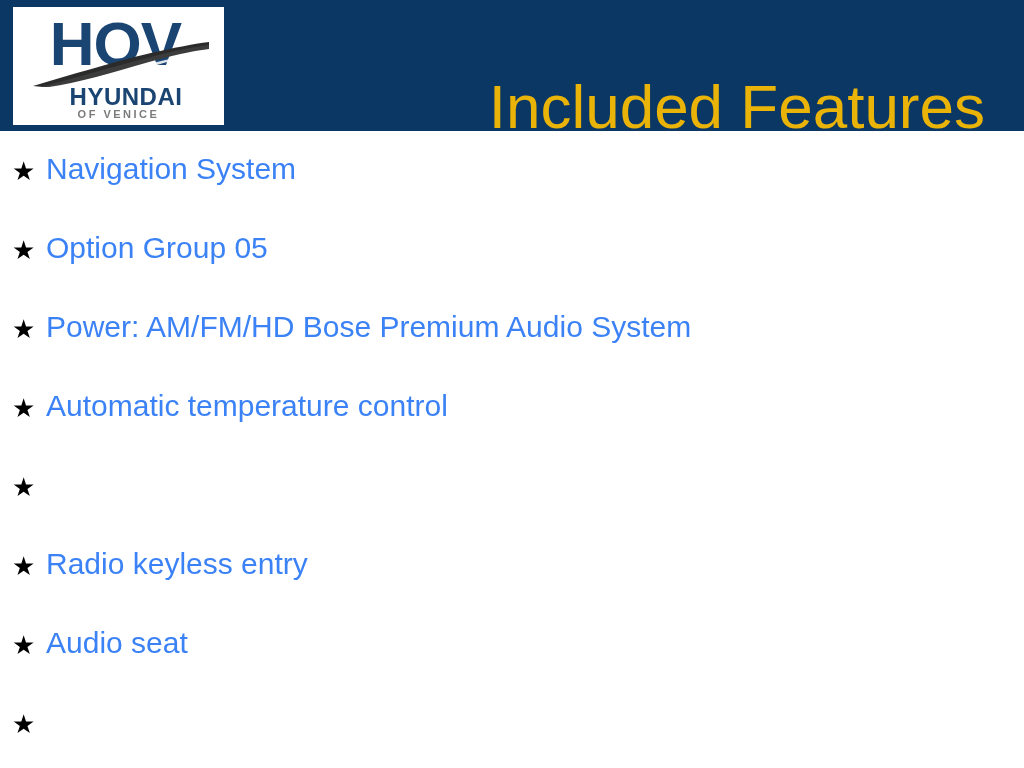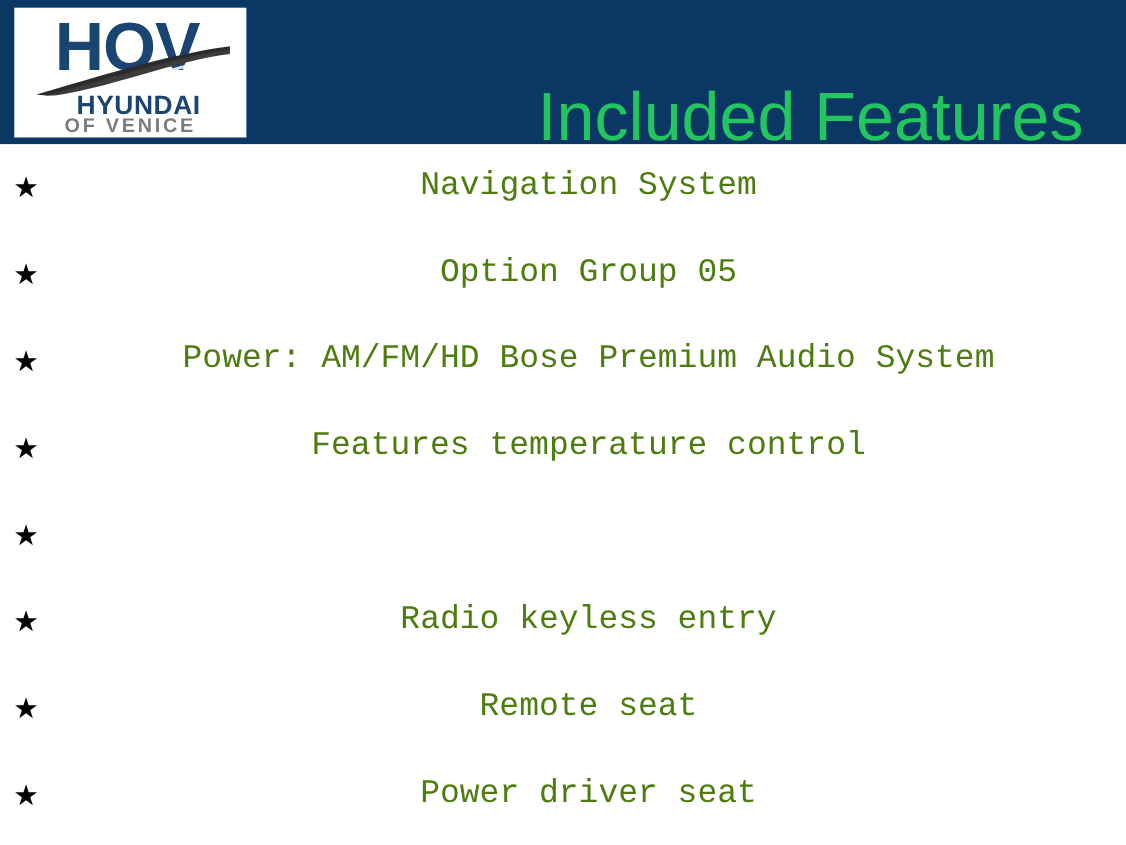--- a/index.html
+++ b/index.html
@@ -97,37 +97,37 @@
   }
 
   .logo-venice {
     position: absolute;
     left: 0;
     top: 101px;
     width: 211px;
     text-align: center;
     font-family: "Liberation Sans", sans-serif;
     font-weight: bold;
-    font-size: 18px;
+    font-size: 11px;
     line-height: 13px;
     letter-spacing: 2.5px;
     color: #7b7b7b;
     user-select: none;
   }
 
   
   #slide-title {
     position: absolute;
     right: 39px;
     top: 29px;
     font-family: "Liberation Sans", sans-serif;
     font-weight: normal;
     font-size: 62px;
     line-height: 72px;
-    color: #22c55e;
+    color: #eab308;
     white-space: nowrap;
     letter-spacing: 0px;
   }
 
   
   #feature-list {
     position: absolute;
     left: 0;
     top: 143px;
     width: 1024px;
@@ -148,27 +148,26 @@
     left: 12px;
     top: 13px;
     font-size: 26px;
     line-height: 30px;
     color: #000000;
     font-family: "DejaVu Sans", sans-serif;
   }
 
   .feature-label {
     display: block;
-    font-family: Liberation Mono, monospace;
+    font-family: Liberation Sans, sans-serif;
     font-size: 30px;
     line-height: 40px;
-    color: #4d7c0f;
+    color: #3b82f6;
     padding-top: 6px;
     white-space: nowrap;
-    text-align: center;
   }
 </style>
 </head>
 <body>
 
 <div id="slide">
 
   <div id="header">
 
     <div id="logo-box">
@@ -205,37 +204,36 @@
       <span class="feature-label">Option Group 05</span>
     </li>
 
     <li class="feature-item">
       <span class="feature-bullet">★</span>
       <span class="feature-label">Power: AM/FM/HD Bose Premium Audio System</span>
     </li>
 
     <li class="feature-item">
       <span class="feature-bullet">★</span>
-      <span class="feature-label">Features temperature control</span>
+      <span class="feature-label">Automatic temperature control</span>
     </li>
 
     <li class="feature-item">
       <span class="feature-bullet">★</span>
     </li>
 
     <li class="feature-item">
       <span class="feature-bullet">★</span>
       <span class="feature-label">Radio keyless entry</span>
     </li>
 
     <li class="feature-item">
       <span class="feature-bullet">★</span>
-      <span class="feature-label">Remote seat</span>
-    </li>
-
-    <li class="feature-item">
-      <span class="feature-bullet">★</span>
-      <span class="feature-label">Power driver seat</span>
+      <span class="feature-label">Audio seat</span>
+    </li>
+
+    <li class="feature-item">
+      <span class="feature-bullet">★</span>
     </li>
 
   </ul>
 
 </div>
 
 </body></html>

